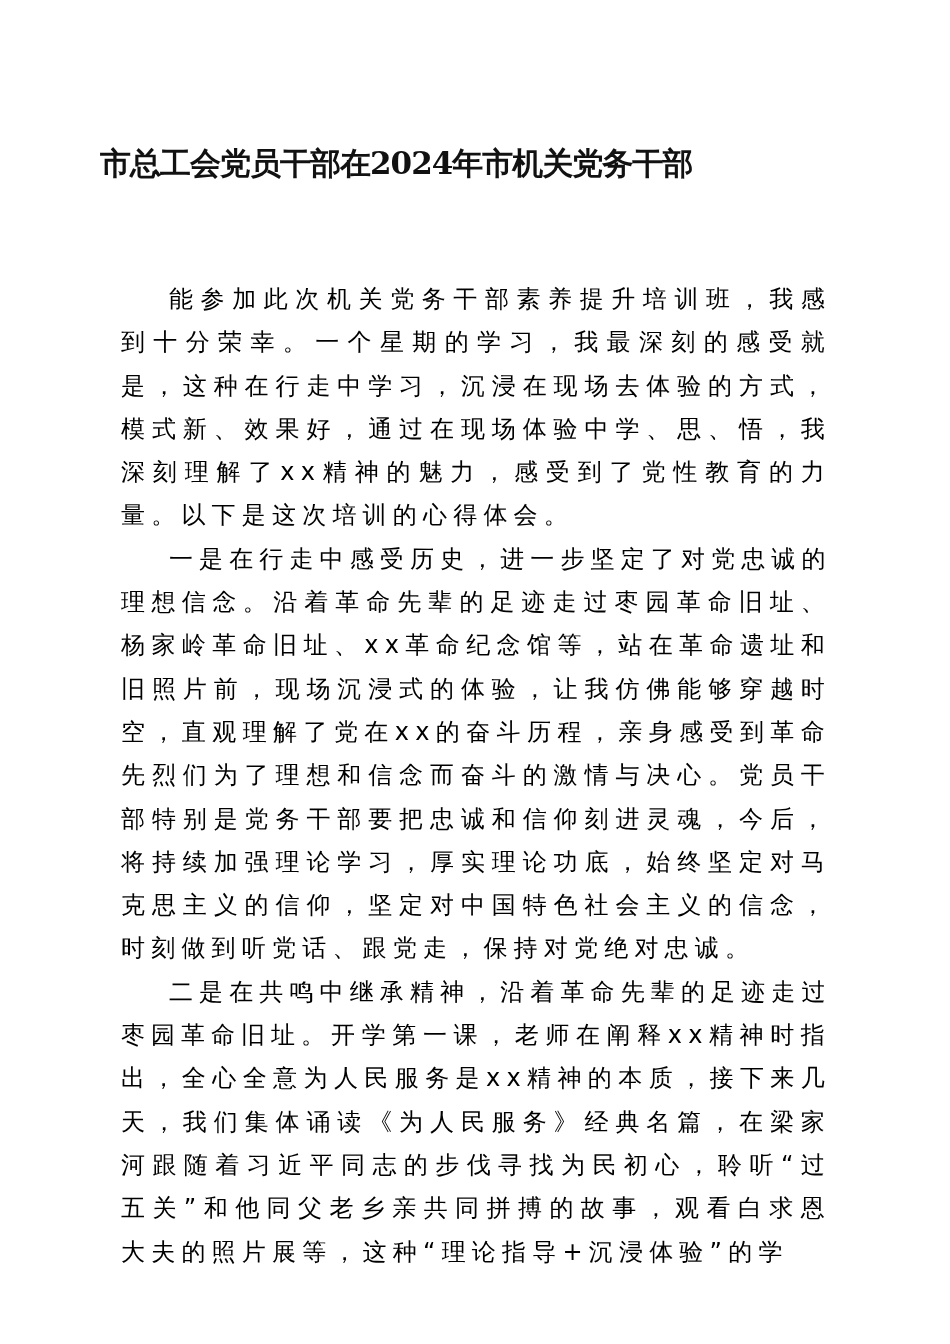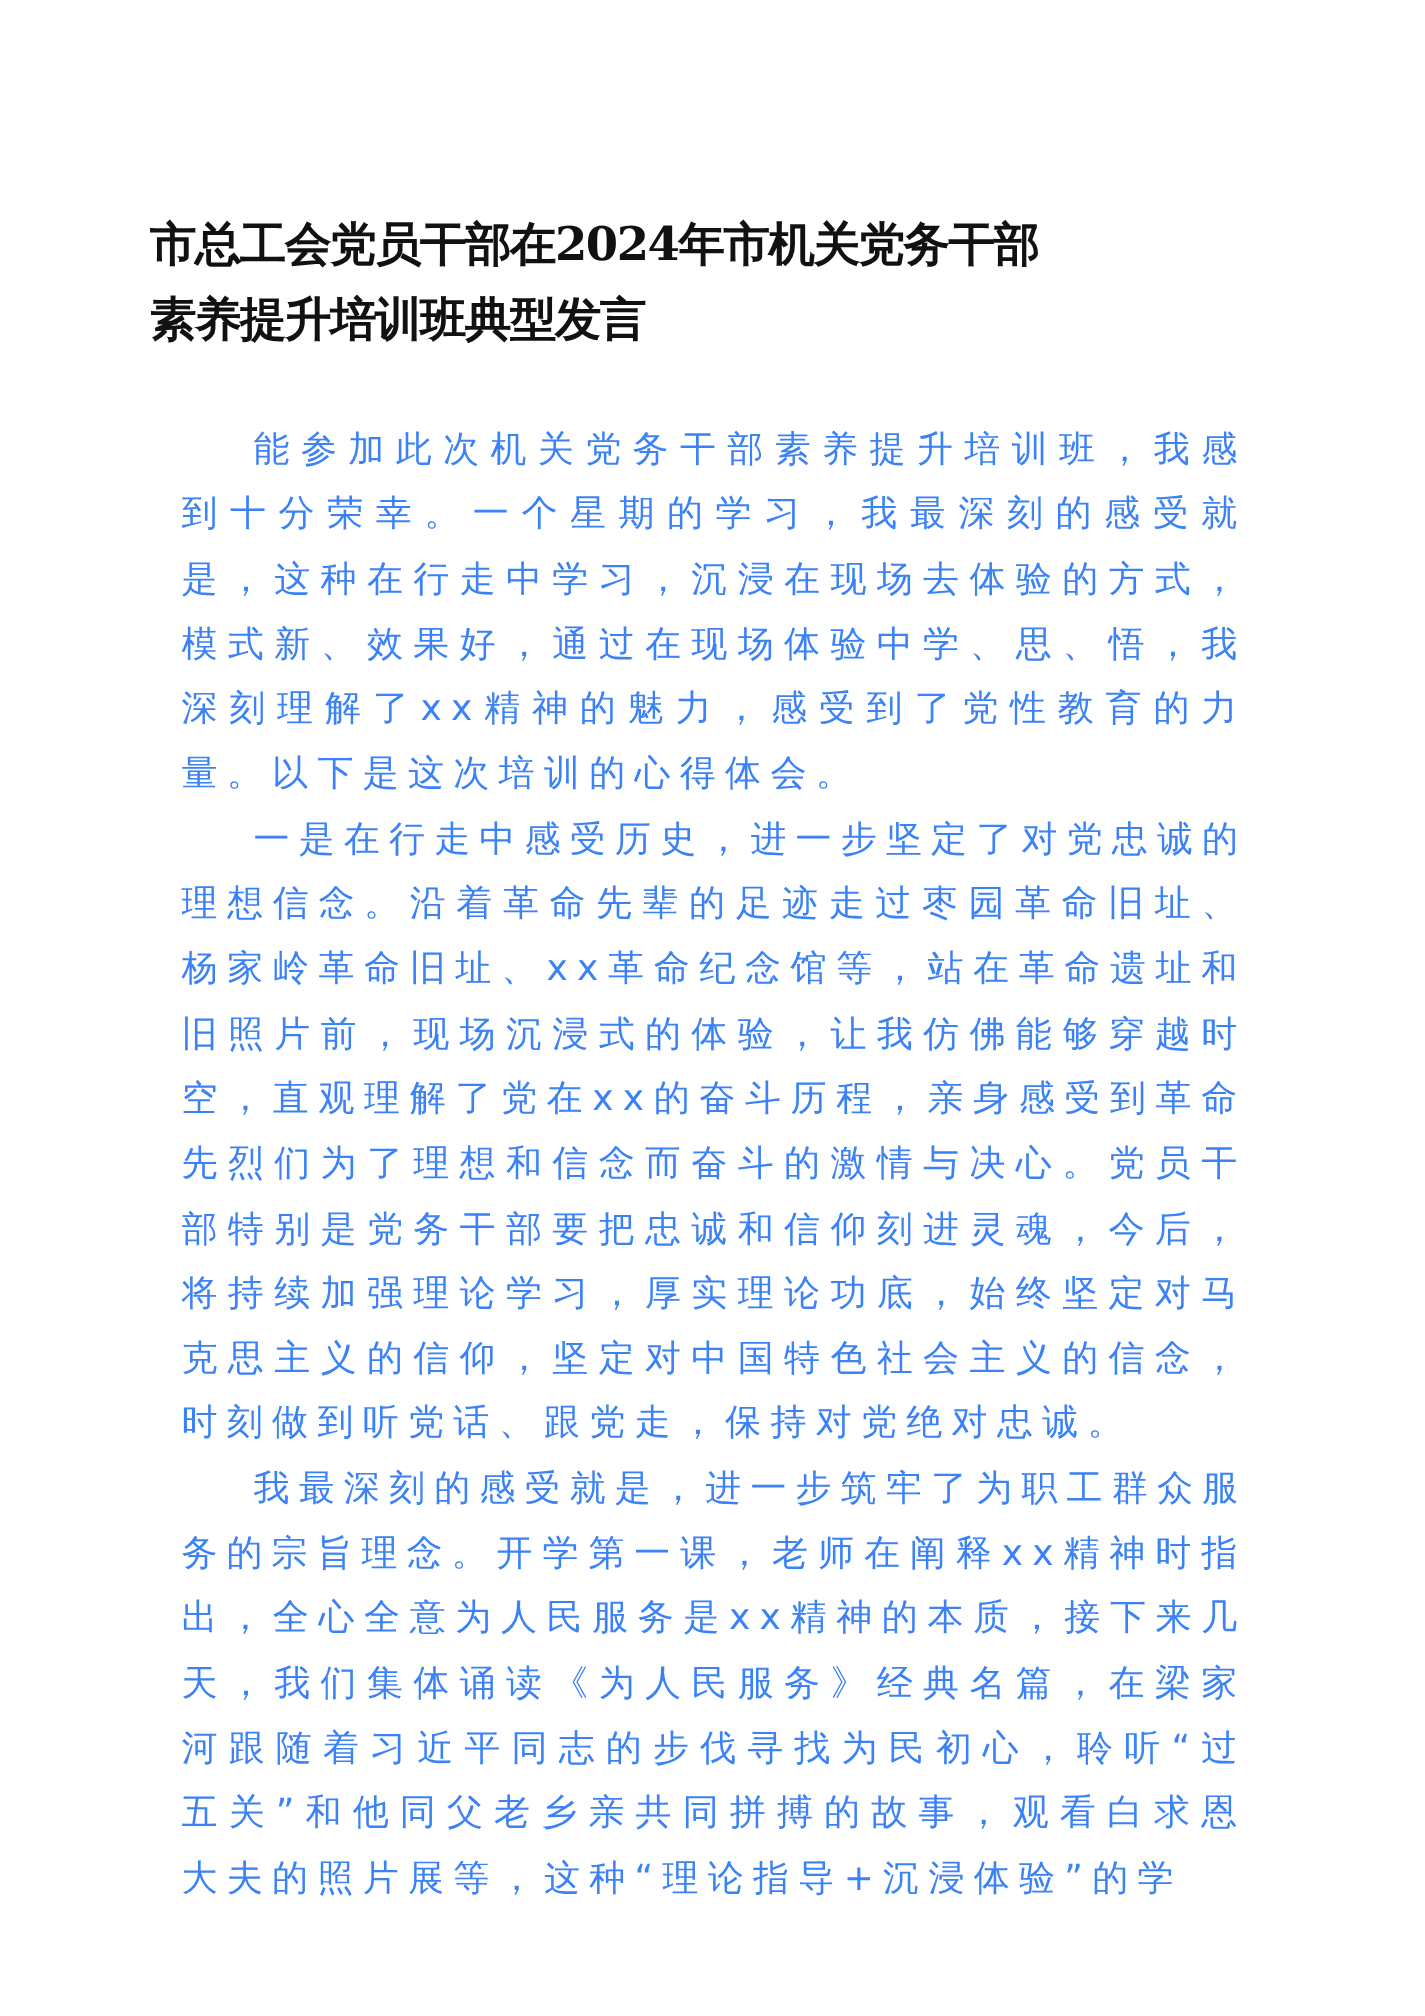--- a/index.html
+++ b/index.html
@@ -36,40 +36,39 @@
     .title .line { display: block; white-space: nowrap; }
     .body {
       position: absolute;
       left: 121px;
       top: 278px;
       width: 710px;
       font-family: "DejaVu Sans", "Liberation Sans", sans-serif;
       font-size: 24px;
       line-height: 43.3px;
       letter-spacing: 6.2px;
-      color: #3b82f6;
+      color: #000000;
       text-align: justify;
     }
     .para {
       margin: 0;
       text-indent: 48px;
     }
     .lead {
       font-family: "DejaVu Serif", "Liberation Serif", serif;
       font-weight: normal;
       letter-spacing: 5.6px;
     }
   </style>
 </head>
 <body>
 
 <div class="page">
   <div class="title">
     <span class="line">市总工会党员干部在2024年市机关党务干部</span>
-    <span class="line">素养提升培训班典型发言</span>
   </div>
 
   <div class="body">
     <p class="para"><span>能参加此次机关党务干部素养提升培训班，我感到十分荣幸。一个星期的学习，我最深刻的感受就是，这种在行走中学习，沉浸在现场去体验的方式，模式新、效果好，通过在现场体验中学、思、悟，我深刻理解了xx精神的魅力，感受到了党性教育的力量。以下是这次培训的心得体会。</span></p>
     <p class="para"><span class="lead">一是在行走中感受历史，进一步坚定了对党忠诚的理想信念。</span><span>沿着革命先辈的足迹走过枣园革命旧址、杨家岭革命旧址、xx革命纪念馆等，站在革命遗址和旧照片前，现场沉浸式的体验，让我仿佛能够穿越时空，直观理解了党在xx的奋斗历程，亲身感受到革命先烈们为了理想和信念而奋斗的激情与决心。党员干部特别是党务干部要把忠诚和信仰刻进灵魂，今后，将持续加强理论学习，厚实理论功底，始终坚定对马克思主义的信仰，坚定对中国特色社会主义的信念，时刻做到听党话、跟党走，保持对党绝对忠诚。</span></p>
-    <p class="para"><span class="lead">我最深刻的感受就是，进一步筑牢了为职工群众服务的宗旨理念。</span><span>开学第一课，老师在阐释xx精神时指出，全心全意为人民服务是xx精神的本质，接下来几天，我们集体诵读《为人民服务》经典名篇，在梁家河跟随着习近平同志的步伐寻找为民初心，聆听“过五关”和他同父老乡亲共同拼搏的故事，观看白求恩大夫的照片展等，这种“理论指导+沉浸体验”的学</span></p>
+    <p class="para"><span class="lead">二是在共鸣中继承精神，沿着革命先辈的足迹走过枣园革命旧址。</span><span>开学第一课，老师在阐释xx精神时指出，全心全意为人民服务是xx精神的本质，接下来几天，我们集体诵读《为人民服务》经典名篇，在梁家河跟随着习近平同志的步伐寻找为民初心，聆听“过五关”和他同父老乡亲共同拼搏的故事，观看白求恩大夫的照片展等，这种“理论指导+沉浸体验”的学</span></p>
   </div>
 </div>
 
 </body></html>

